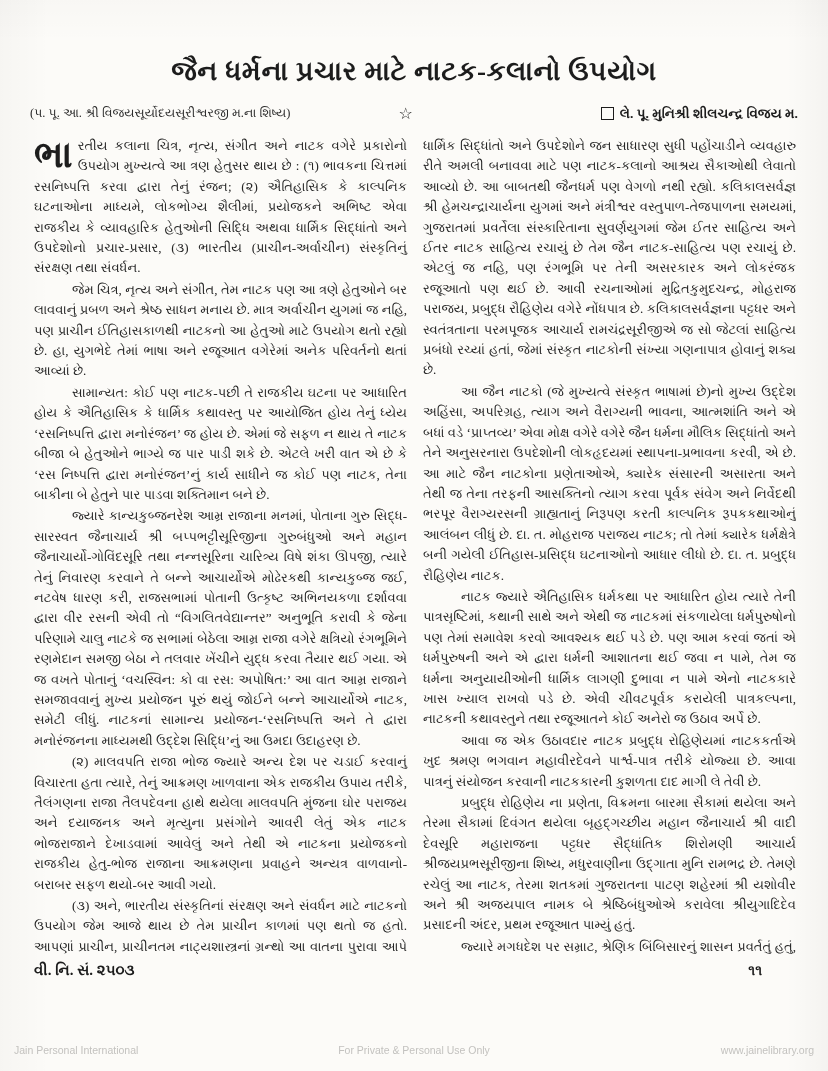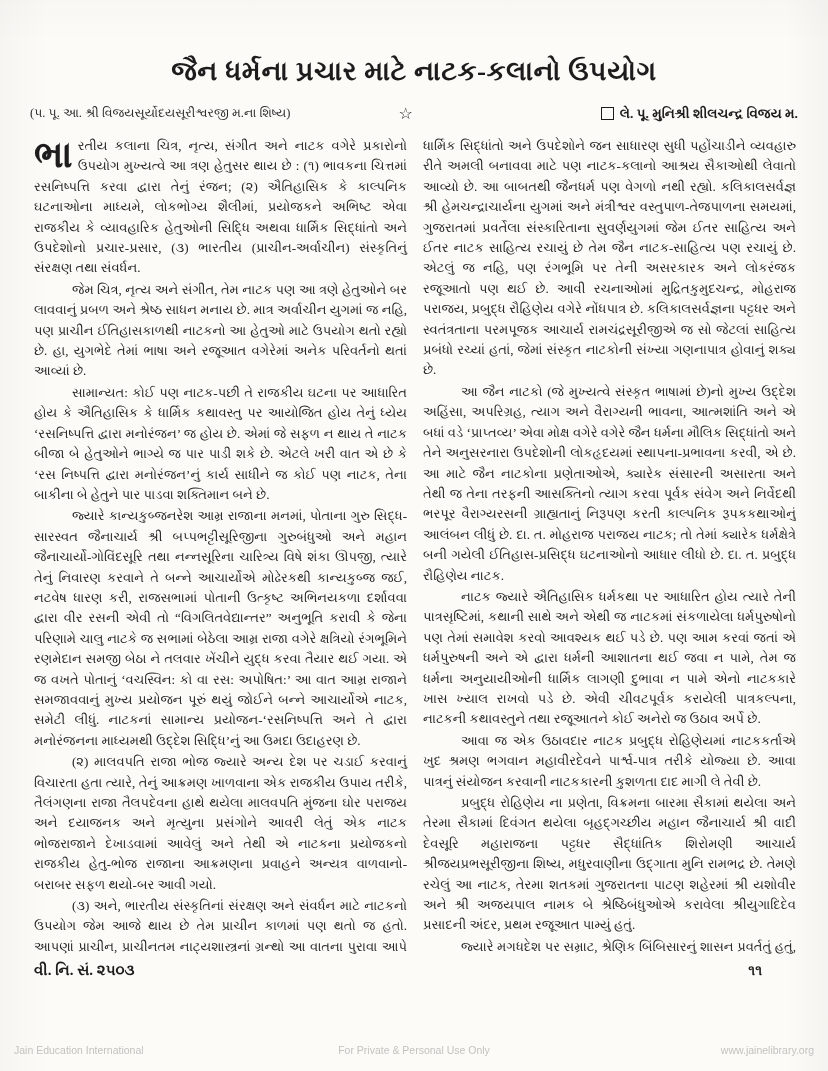--- a/index.html
+++ b/index.html
@@ -139,17 +139,17 @@
 
   </div>
 
   <div class="bottom-row">
     <span>વી. નિ. સં. ૨૫૦૩</span>
     <span class="page-number">૧૧</span>
   </div>
 
   <div class="footer-row">
     <span class="footer-center">For Private &amp; Personal Use Only</span>
-    <span class="footer-left">Jain Education International</span>
+    <span class="footer-left">Jain Personal International</span>
     <span class="footer-right">www.jainelibrary.org</span>
   </div>
 
 </div>
 
 </body></html>

